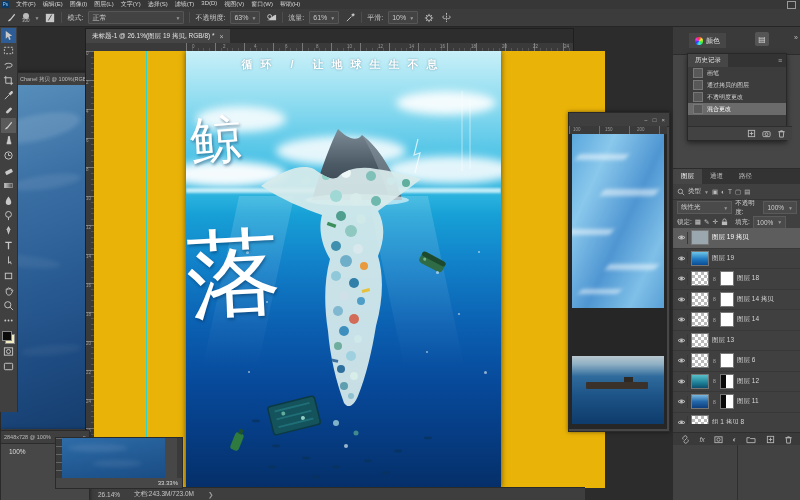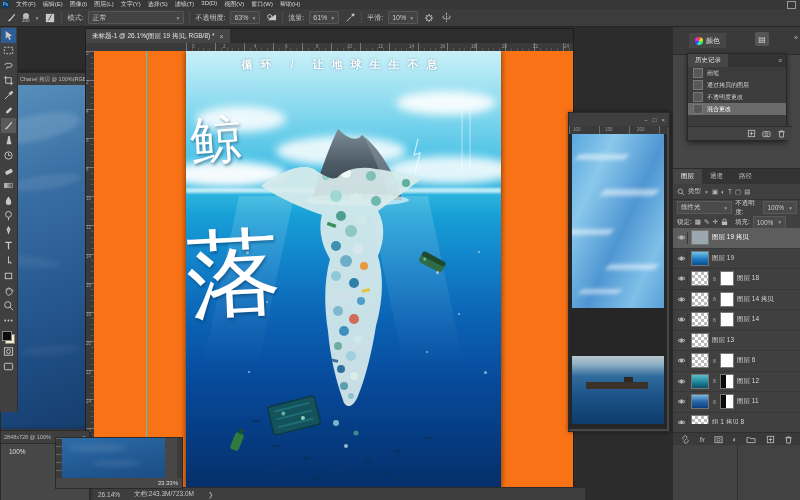--- a/index.html
+++ b/index.html
@@ -77,21 +77,21 @@
           display:flex;overflow:hidden;}
   .rulerH .pad{flex:0 0 92px;}
   .rulerH span{flex:0 0 29px;font-size:4.5px;color:#9a9a9a;padding-left:2px;line-height:7px;}
   .rulerV{position:absolute;left:0;top:22px;width:8px;height:437px;background:#3a3a3a;border-right:1px solid #2a2a2a;
           background-image:repeating-linear-gradient(180deg,#777 0 1px,transparent 1px 29px),
                            repeating-linear-gradient(180deg,#555 0 1px,transparent 1px 5.8px);
           background-size:100% 100%,35% 100%;background-position:0 0,100% 0;background-repeat:no-repeat;
           display:flex;flex-direction:column;overflow:hidden;}
   .rulerV span{flex:0 0 29px;font-size:4.5px;color:#9a9a9a;line-height:6px;}
   .ruler-corner{position:absolute;left:0;top:14px;width:8px;height:8px;background:#3a3a3a;border-right:1px solid #2a2a2a;border-bottom:1px solid #2a2a2a;}
-  .canvas-area{position:absolute;left:8px;top:22px;width:479px;height:437px;background:#f97316;overflow:hidden;}
+  .canvas-area{position:absolute;left:8px;top:22px;width:479px;height:437px;background:#eab308;overflow:hidden;padding-left:32px;}
   .guide{position:absolute;left:52px;top:0;width:1px;height:437px;background:#1fd7e4;opacity:.9;z-index:5;}
   .statusbar{position:absolute;left:0;bottom:0;width:100%;height:13px;background:#3e3e3e;border-top:1px solid #2a2a2a;
              display:flex;align-items:center;gap:14px;padding-left:12px;font-size:6.5px;color:#c6c6c6;}
   .statusbar .arr{color:#9a9a9a;}
 
   
   .poster{position:absolute;left:92px;top:0;width:315px;height:437px;overflow:hidden;background:#063a7c;box-shadow:0 0 6px rgba(0,0,0,.6);}
   .sky{position:absolute;left:0;top:0;width:100%;height:145px;
        background:linear-gradient(180deg,#c8f0f8 0%,#8fdcf0 35%,#4cc2e6 75%,#2fb4de 100%);}
   .cloud{position:absolute;background:#fff;border-radius:50%;filter:blur(4px);opacity:.85;}

